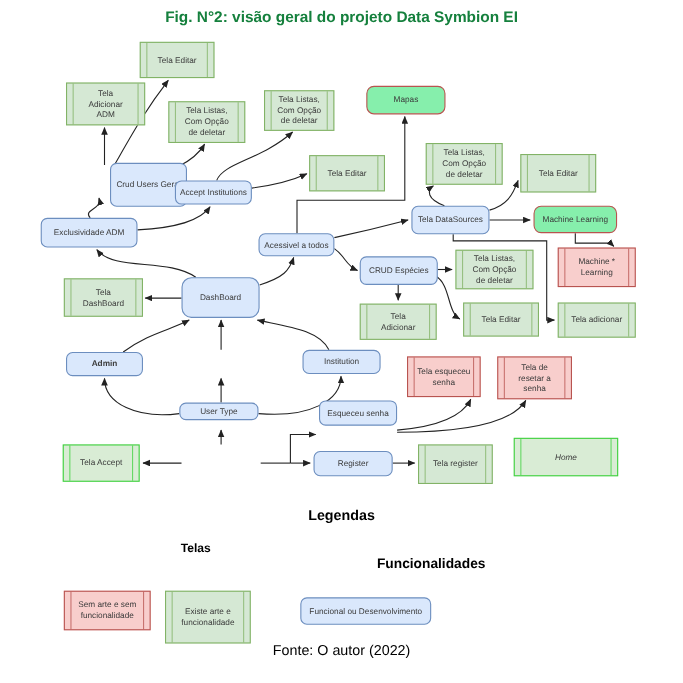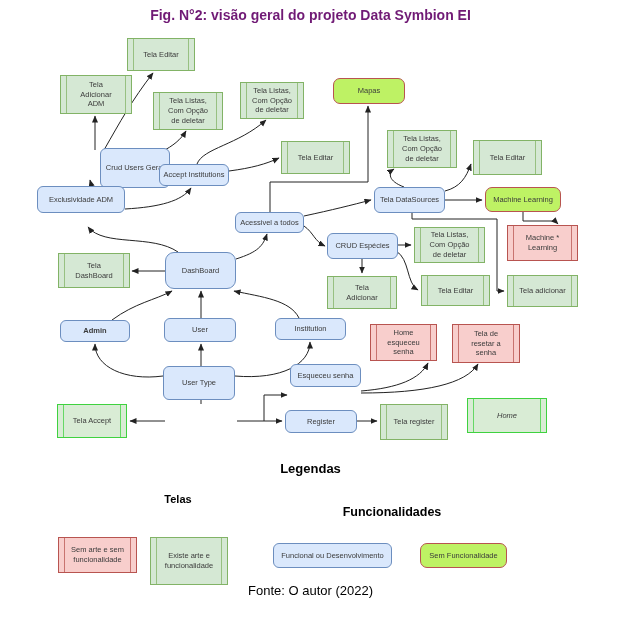--- a/index.html
+++ b/index.html
@@ -2,41 +2,41 @@
 <html><head>
 <meta charset="utf-8">
 <style>
   html,body{margin:0;padding:0;background:#ffffff;}
   #canvas{
     position:relative;width:621px;height:621px;background:#ffffff;
     font-family:"Liberation Sans",sans-serif;overflow:hidden;
   }
   .page-title{
     position:absolute;top:7px;left:0;width:100%;text-align:center;
-    font-size:14px;font-weight:bold;color:#701a75;
+    font-size:14px;font-weight:bold;color:#15803d;
   }
   #edges{position:absolute;left:0;top:0;z-index:1;pointer-events:none;}
   #nodes{position:absolute;left:0;top:0;z-index:2;width:100%;height:100%;}
   .node{
     position:absolute;display:flex;align-items:center;justify-content:center;
     text-align:center;font-size:7.5px;line-height:1.3;color:#3b3b3b;
     white-space:pre-line;box-sizing:border-box;
   }
   .node.green{--bd:#82b366;background:#d5e8d4;border:1px solid var(--bd);padding:1px 7px;}
   .node.pink {--bd:#b85450;background:#f8cecc;border:1px solid var(--bd);padding:1px 7px;}
   .node.green.bright{--bd:#3fd23f;border-color:#3fd23f;background:#d9ecd5;}
   .node.green::before,.node.green::after,
   .node.pink::before,.node.pink::after{
     content:"";position:absolute;top:0;bottom:0;width:1px;background:var(--bd);opacity:.75;
   }
   .node.green::before,.node.pink::before{left:5px;}
   .node.green::after,.node.pink::after{right:5px;}
   .node.blue{background:#dae8fc;border:1px solid #6c8ebf;border-radius:6px;padding:1px 2px;}
   .node.blue.big{border-radius:9px;}
-  .node.red{background:#bef264;border:1.5px solid #b85450;border-radius:7px;padding:1px 2px;}
+  .node.red{background:#86efac;border:1.5px solid #b85450;border-radius:7px;padding:1px 2px;}
   .legend-heading{position:absolute;font-weight:bold;color:#000;}
   #legend-title{top:461px;left:0;width:100%;text-align:center;font-size:13px;}
   #legend-telas{top:493px;left:148px;width:60px;text-align:center;font-size:11px;}
   #legend-func{top:505px;left:327px;width:130px;text-align:center;font-size:12.5px;}
   .fonte{
     position:absolute;top:583px;left:0;width:100%;text-align:center;
     font-size:13px;color:#000;
   }
 </style>
 </head>
@@ -102,56 +102,54 @@
 Com Opção
 de deletar</div>
       <div class="node green" style="left: 281px; top: 141px; width: 69px; height: 33px;">Tela Editar</div>
       <div class="node red" style="left: 333px; top: 78px; width: 72px; height: 26px;">Mapas</div>
       <div class="node green" style="left: 387px; top: 130px; width: 70px; height: 38px;">Tela Listas,
 Com Opção
 de deletar</div>
       <div class="node green" style="left: 473px; top: 140px; width: 69px; height: 35px;">Tela Editar</div>
       <div class="node blue" style="left: 57px; top: 148px; width: 70px; height: 40px; margin-left: 43px;">Crud Users Geral</div>
       <div class="node blue" style="left: 159px; top: 164px; width: 70px; height: 22px;">Accept Institutions</div>
-      <div class="node blue" style="left: 37px; top: 186px; width: 88px; height: 27px;">Exclusividade ADM</div>
+      <div class="node blue" style="left: 37px; top: 198px; width: 88px; height: 27px;">Exclusividade ADM</div>
       <div class="node blue" style="left: 374px; top: 187px; width: 71px; height: 26px;">Tela DataSources</div>
       <div class="node red" style="left: 485px; top: 187px; width: 76px; height: 25px;">Machine Learning</div>
       <div class="node blue" style="left: 235px; top: 212px; width: 69px; height: 21px;">Acessivel a todos</div>
       <div class="node blue" style="left: 327px; top: 233px; width: 71px; height: 26px;">CRUD Espécies</div>
       <div class="node green" style="left: 414px; top: 227px; width: 71px; height: 36px;">Tela Listas,
 Com Opção
 de deletar</div>
       <div class="node pink" style="left: 507px; top: 225px; width: 71px; height: 36px;">Machine *
 Learning</div>
       <div class="node green" style="left: 58px; top: 253px; width: 72px; height: 35px;">Tela
 DashBoard</div>
       <div class="node blue big" style="left: 165px; top: 252px; width: 71px; height: 37px;">DashBoard</div>
       <div class="node green" style="left: 327px; top: 276px; width: 70px; height: 33px;">Tela
 Adicionar</div>
       <div class="node green" style="left: 421px; top: 275px; width: 69px; height: 31px;">Tela Editar</div>
       <div class="node green" style="left: 507px; top: 275px; width: 71px; height: 32px;">Tela adicionar</div>
       <div class="node blue" style="left: 60px; top: 320px; width: 70px; height: 22px; font-weight: bold;">Admin</div>
-      <div class="node blue" style="left: 164px; top: 318px; width: 72px; height: 24px;">User</div>
       <div class="node blue" style="left: 275px; top: 318px; width: 71px; height: 22px;">Institution</div>
-      <div class="node pink" style="left: 370px; top: 324px; width: 67px; height: 37px;">Home esqueceu
+      <div class="node pink" style="left: 370px; top: 324px; width: 67px; height: 37px;">Tela esqueceu
 senha</div>
       <div class="node pink" style="left: 452px; top: 324px; width: 68px; height: 39px;">Tela de
 resetar a
 senha</div>
-      <div class="node blue" style="left: 163px; top: 366px; width: 72px; height: 34px;">User Type</div>
+      <div class="node blue" style="left: 163px; top: 366px; width: 72px; height: 16px;">User Type</div>
       <div class="node blue" style="left: 290px; top: 364px; width: 71px; height: 23px;">Esqueceu senha</div>
-      <div class="node green bright" style="left: 467px; top: 398px; width: 80px; height: 35px; font-style: italic;">Home</div>
+      <div class="node green bright" style="left: 467px; top: 398px; width: 95px; height: 35px; font-style: italic;">Home</div>
       <div class="node green bright" style="left: 57px; top: 404px; width: 70px; height: 34px;">Tela Accept</div>
       <div class="node blue" style="left: 285px; top: 410px; width: 72px; height: 23px;">Register</div>
       <div class="node green" style="left: 380px; top: 404px; width: 68px; height: 36px;">Tela register</div>
       <div class="node pink" style="left: 58px; top: 537px; width: 79px; height: 36px;">Sem arte e sem
 funcionalidade</div>
       <div class="node green" style="left: 150px; top: 537px; width: 78px; height: 48px;">Existe arte e
 funcionalidade</div>
       <div class="node blue" style="left: 273px; top: 543px; width: 119px; height: 25px;">Funcional ou Desenvolvimento</div>
-      <div class="node red" style="left: 420px; top: 543px; width: 87px; height: 25px;">Sem Funcionalidade</div>
     </div>
 
   <div id="legend-title" class="legend-heading">Legendas</div>
   <div id="legend-telas" class="legend-heading">Telas</div>
   <div id="legend-func" class="legend-heading">Funcionalidades</div>
   <div class="fonte">Fonte: O autor (2022)</div>
 </div>
 
 </body></html>

